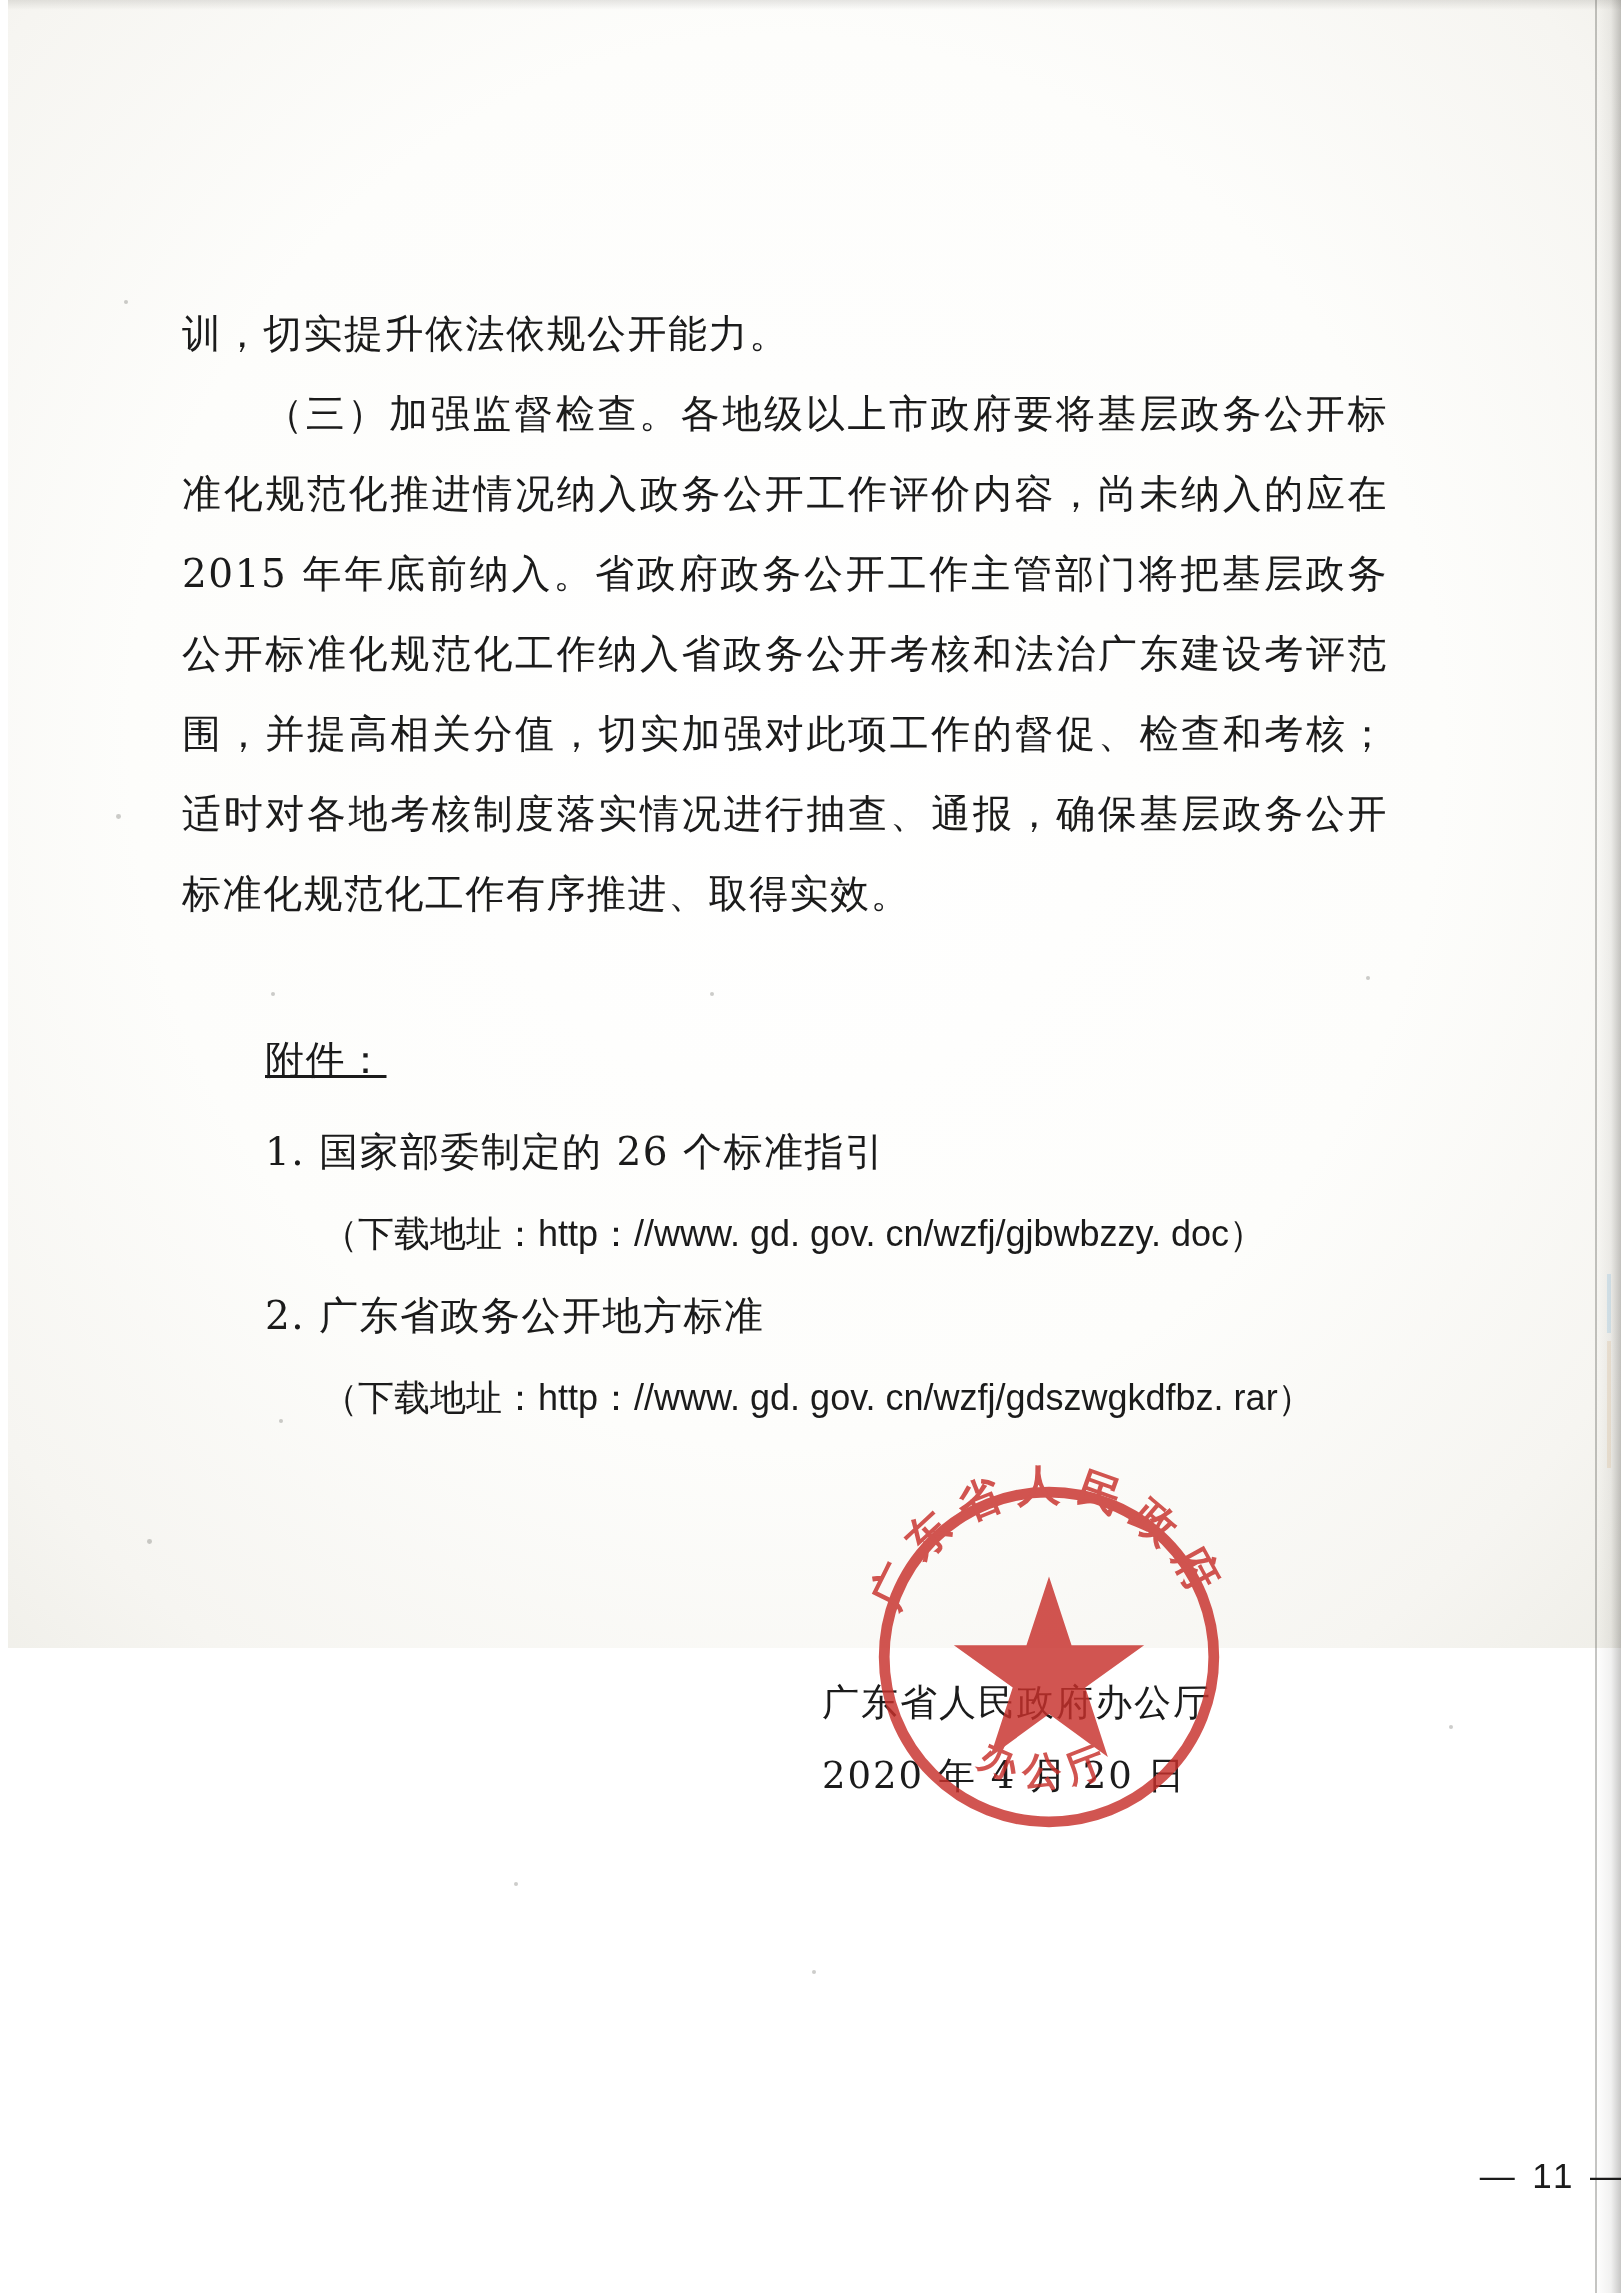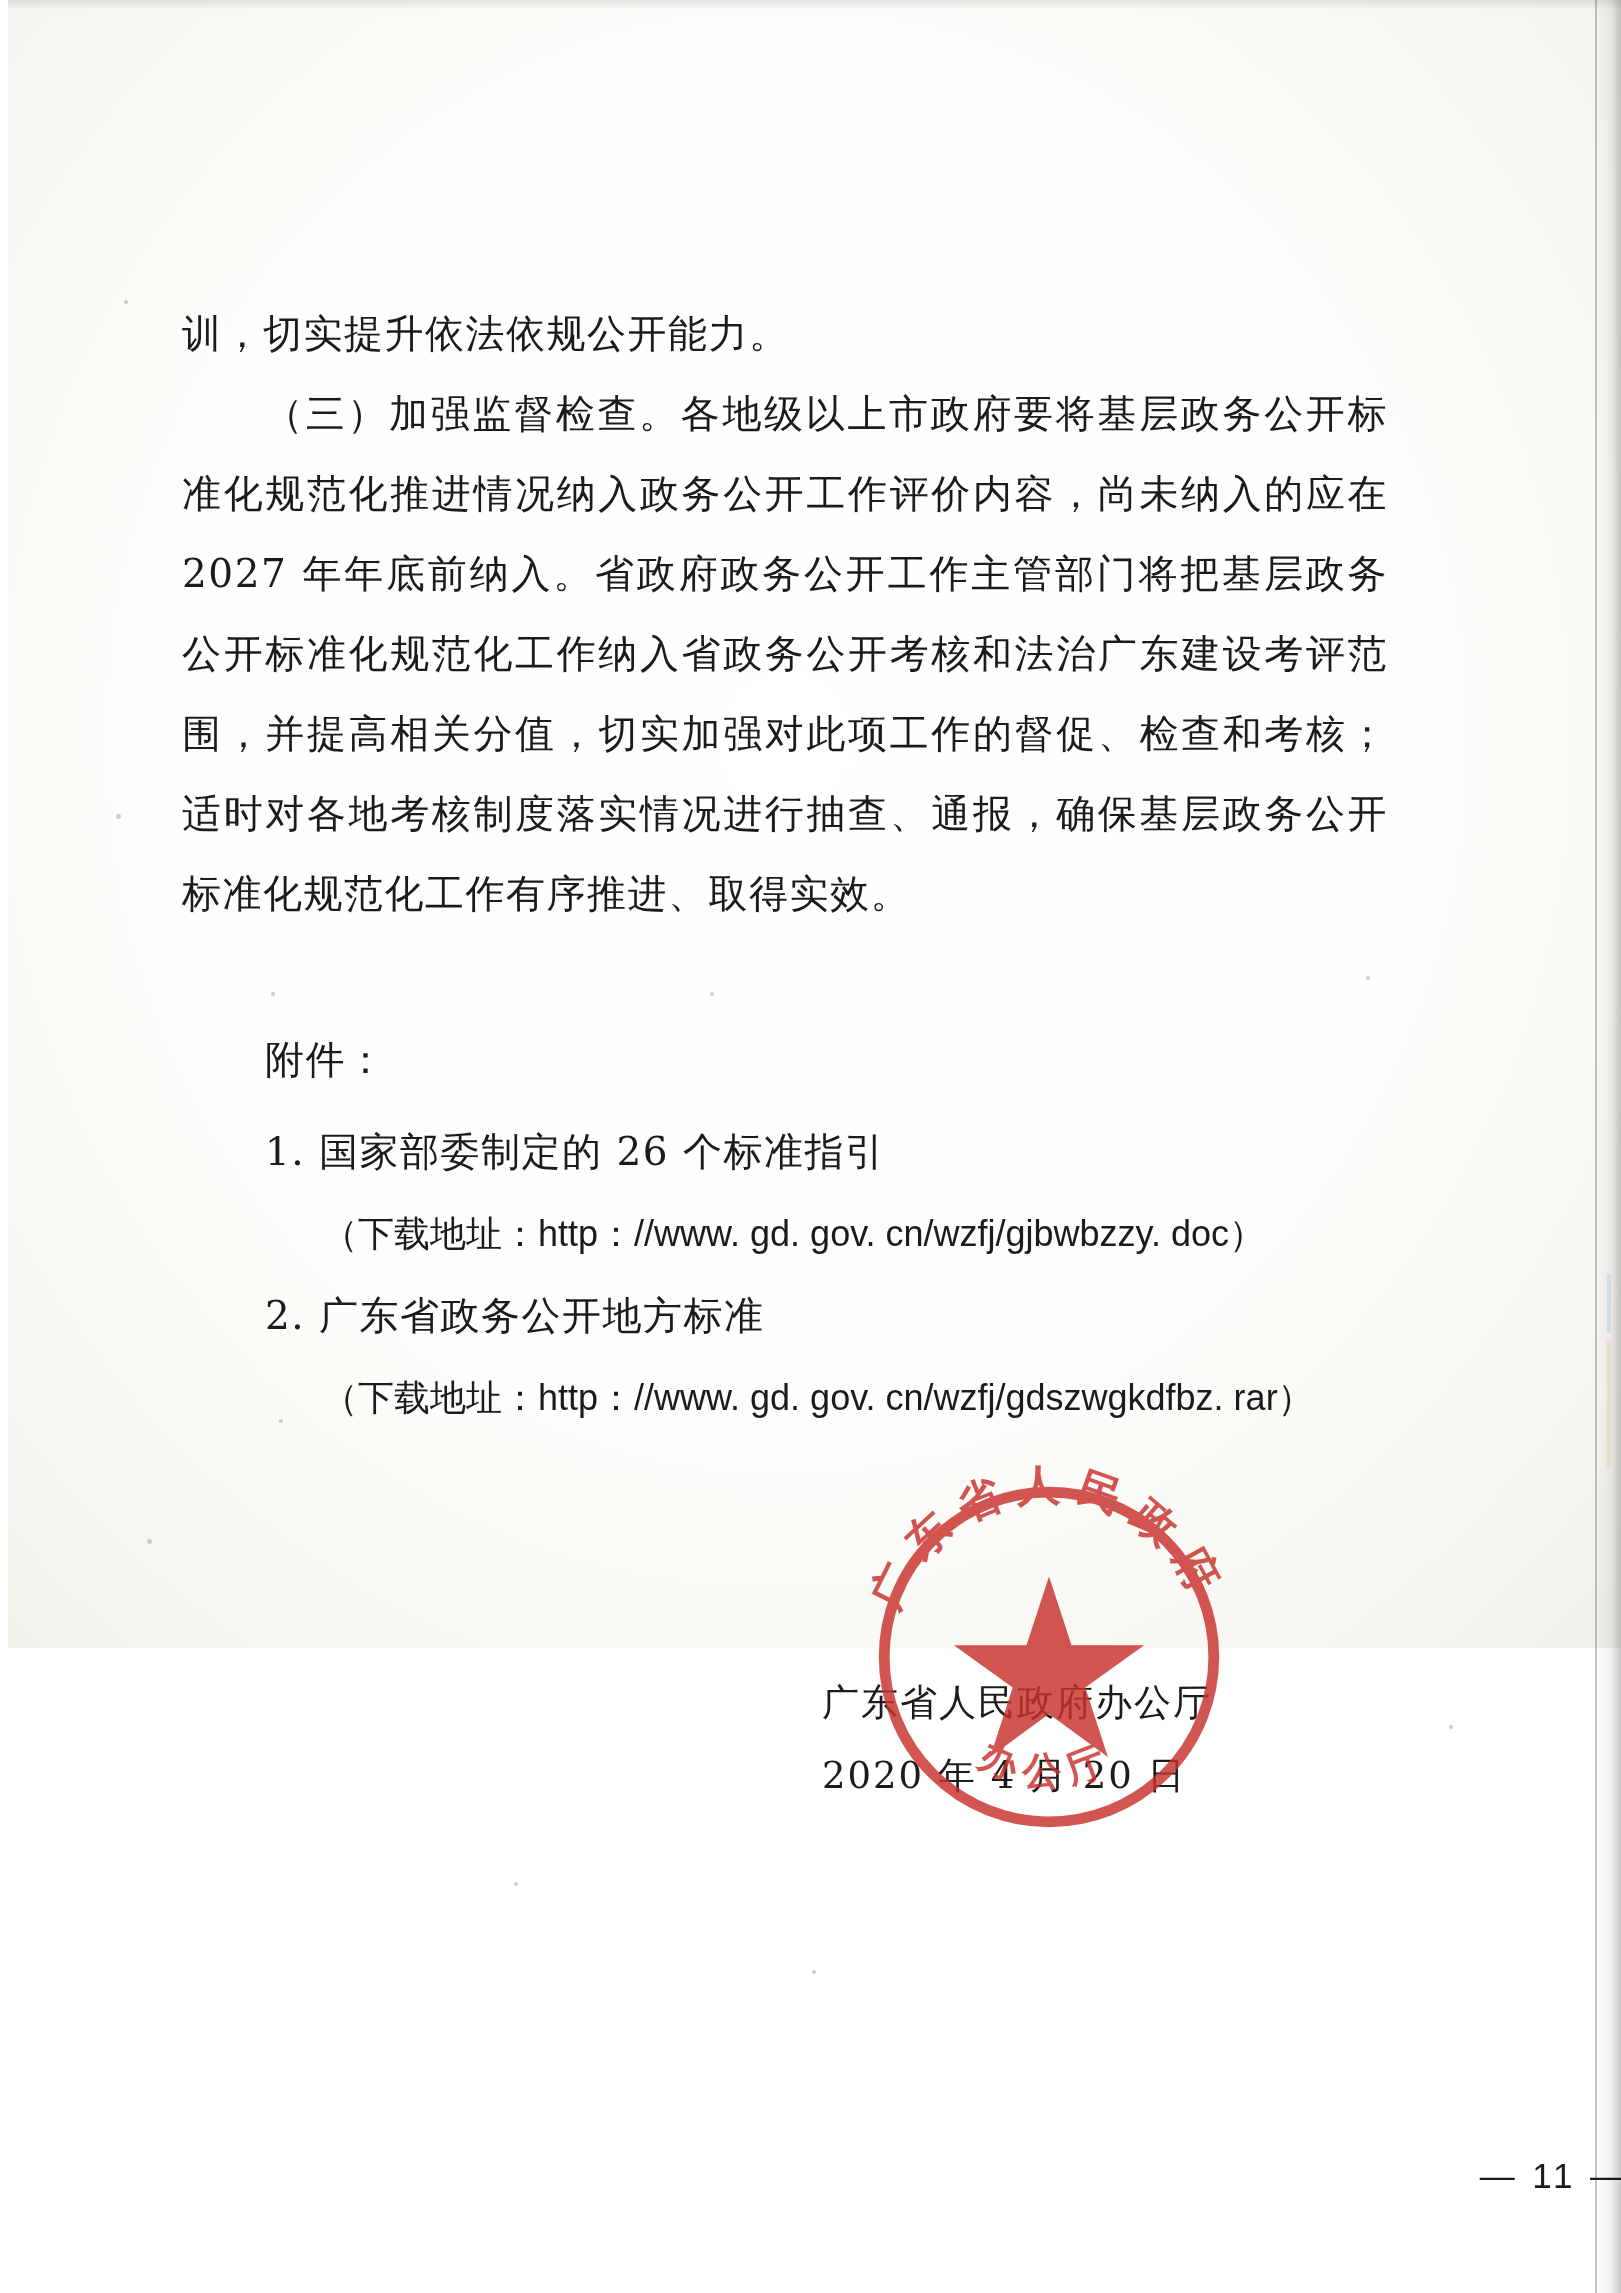--- a/index.html
+++ b/index.html
@@ -93,21 +93,21 @@
     position: absolute;
     left: 257px;
     top: 1019px;
     width: 1137px;
     font-family: "DejaVu Serif", serif;
     font-size: 39px;
     line-height: 82px;
     color: #1b1b1b;
     letter-spacing: 1.5px;
   }
-  .attach-title { margin-bottom: 9.8px; }
+  .attach-title { margin-bottom: 9.8px; text-decoration: underline; }
   .attach-item { white-space: nowrap; }
   .attach-sub {
     padding-left: 57px;
     font-size: 36px;
     white-space: nowrap;
   }
   .mono-url {
     font-family: Liberation Sans, sans-serif;
     letter-spacing: 0px;
   }
@@ -168,21 +168,21 @@
   <div class="speck" style="left:804px; top:1970px; width:3.9px; height:3.9px;"></div>
   <div class="speck" style="left:271px; top:1419px; width:3.9px; height:3.9px;"></div>
   <div class="speck" style="left:1358px; top:976px; width:3.9px; height:3.9px;"></div>
   <div class="speck" style="left:139px; top:1539px; width:4.9px; height:4.9px;"></div>
   <div class="speck" style="left:1441px; top:1725px; width:3.9px; height:3.9px;"></div>
 
   <div class="content">
 
     <div class="body-text">
       <p class="para">训，切实提升依法依规公开能力。</p>
-      <p class="para indent">（三）加强监督检查。各地级以上市政府要将基层政务公开标准化规范化推进情况纳入政务公开工作评价内容，尚未纳入的应在 2027 年年底前纳入。省政府政务公开工作主管部门将把基层政务公开标准化规范化工作纳入省政务公开考核和法治广东建设考评范围，并提高相关分值，切实加强对此项工作的督促、检查和考核；适时对各地考核制度落实情况进行抽查、通报，确保基层政务公开标准化规范化工作有序推进、取得实效。</p>
+      <p class="para indent">（三）加强监督检查。各地级以上市政府要将基层政务公开标准化规范化推进情况纳入政务公开工作评价内容，尚未纳入的应在 2015 年年底前纳入。省政府政务公开工作主管部门将把基层政务公开标准化规范化工作纳入省政务公开考核和法治广东建设考评范围，并提高相关分值，切实加强对此项工作的督促、检查和考核；适时对各地考核制度落实情况进行抽查、通报，确保基层政务公开标准化规范化工作有序推进、取得实效。</p>
     </div>
 
     <div class="blk-attach">
       <div class="attach-title">附件：</div>
 
       <div class="attach-item">1. 国家部委制定的 26 个标准指引</div>
       <div class="attach-sub mono-url">（下载地址：http：//www. gd. gov. cn/wzfj/gjbwbzzy. doc）</div>
 
       <div class="attach-item">2. 广东省政务公开地方标准</div>
       <div class="attach-sub mono-url">（下载地址：http：//www. gd. gov. cn/wzfj/gdszwgkdfbz. rar）</div>

